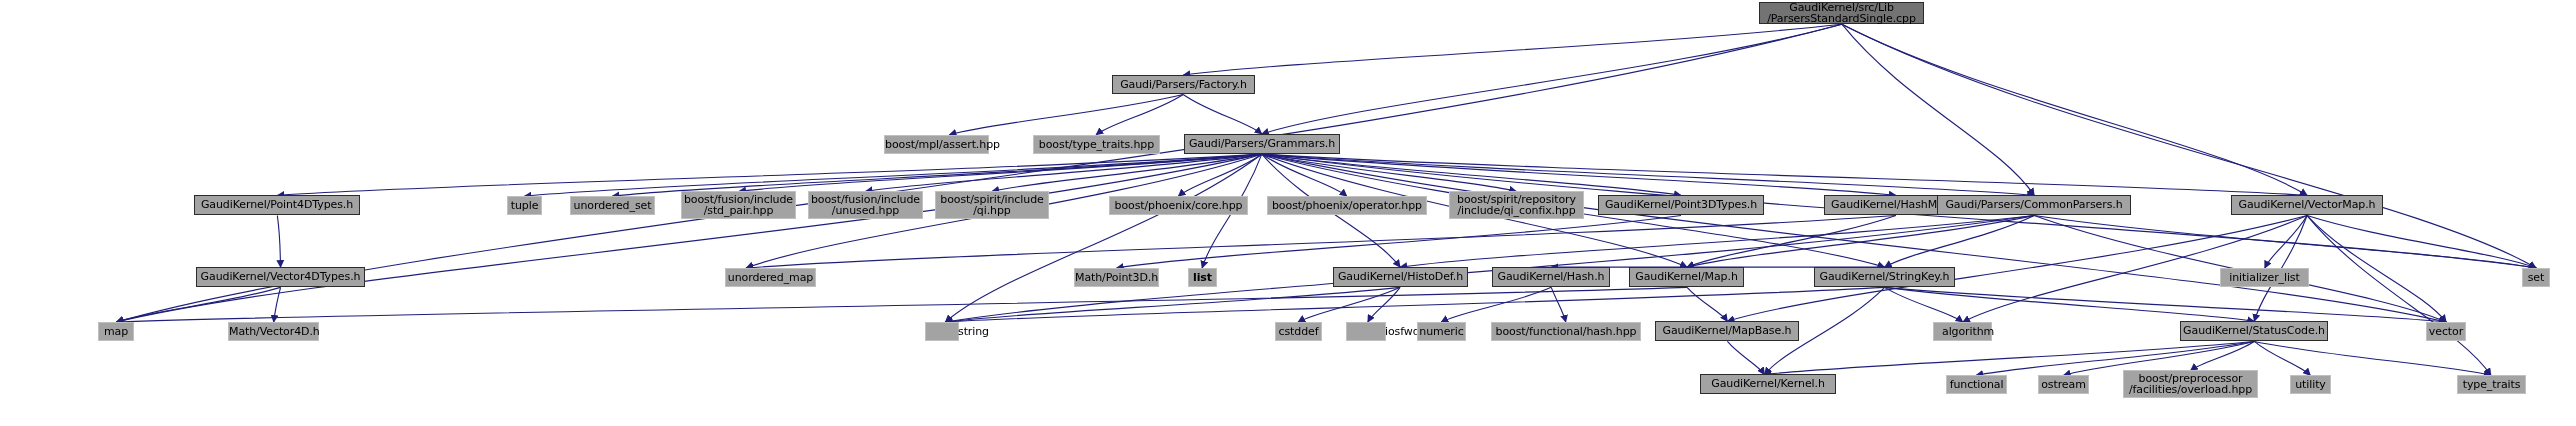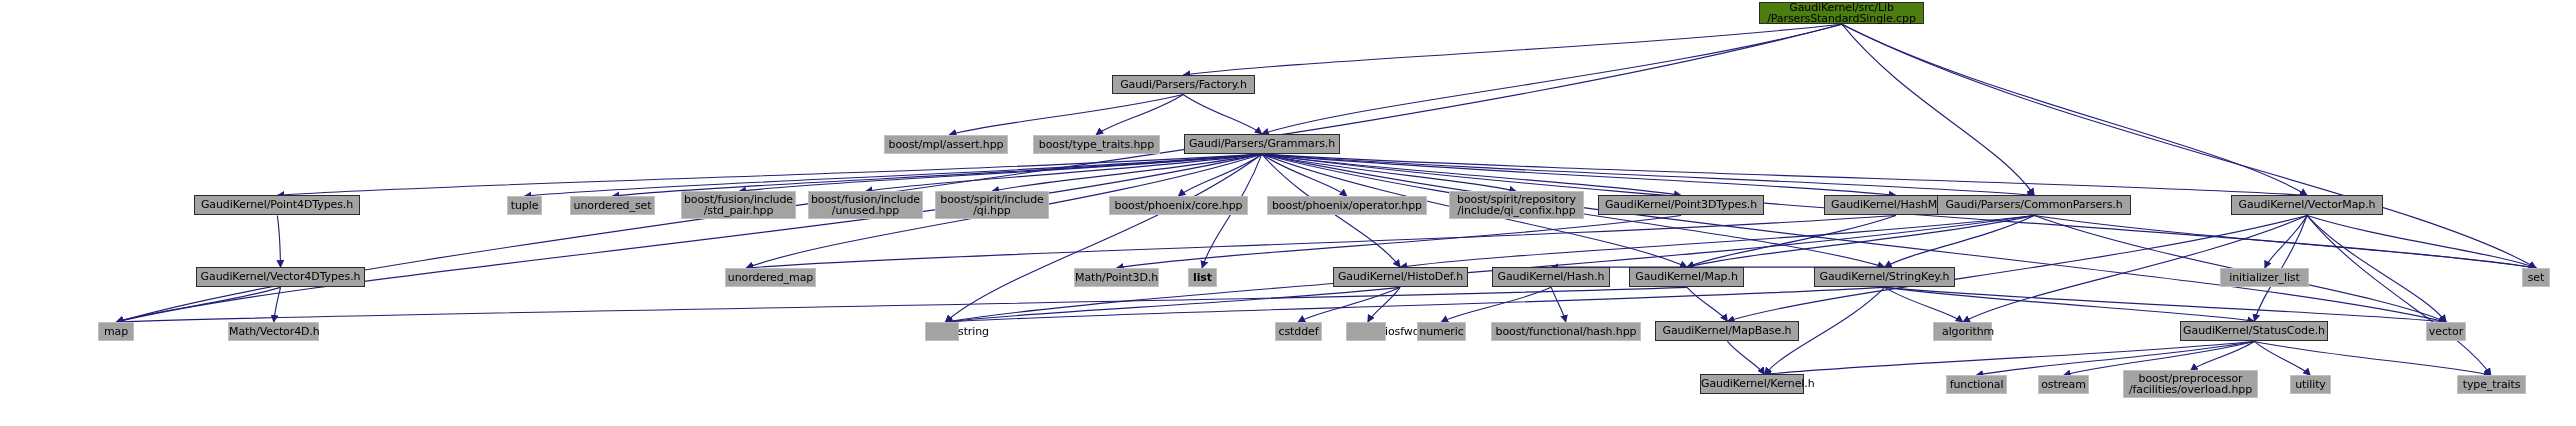--- a/index.html
+++ b/index.html
@@ -19,21 +19,21 @@
     background:#a3a3a3;
     border:0.8px solid #c0c0c0;
     color:#000000;
     font-size:11px;
     line-height:11.3px;
     white-space:pre-line;
     letter-spacing:-0.1px;
     z-index:5;
   }
   .node.bold{border:1.2px solid #2b2b2b;}
-  .node.root{background:#4d7c0f;border:1.2px solid #2b2b2b;}
+  .node.root{background:#737373;border:1.2px solid #2b2b2b;}
   .node span{display:block;width:100%;}
 </style>
 </head>
 <body>
 
 <div id="canvas">
   <svg id="edges" viewBox="0 0 3195 529" preserveAspectRatio="none">
       <defs>
         <marker id="arrow" viewBox="0 0 10 10" refX="9" refY="5" markerWidth="7" markerHeight="7" orient="auto-start-reverse">
           <path d="M 0 0 L 10 5 L 0 10 z" fill="#1f1f7a"></path>
@@ -107,21 +107,21 @@
       <path d="M 2796 423 C 2719.847 441.9 2602.07 452.4 2559.5 465" fill="none" stroke="#1f1f7a" stroke-width="1.4" marker-end="url(#arrow)"></path>
       <path d="M 2796 423 C 2770.562 439.2 2731.22 448.2 2717 459" fill="none" stroke="#1f1f7a" stroke-width="1.4" marker-end="url(#arrow)"></path>
       <path d="M 2796 423 C 2818.379 441.9 2852.99 452.4 2865.5 465" fill="none" stroke="#1f1f7a" stroke-width="1.4" marker-end="url(#arrow)"></path>
       <path d="M 2796 423 C 2890.5069999999996 441.9 3036.67 452.4 3089.5 465" fill="none" stroke="#1f1f7a" stroke-width="1.4" marker-end="url(#arrow)"></path>
       <path d="M 2796 423 C 2601.4 441.45 2297.85 451.7 2188.5 464" fill="none" stroke="#1f1f7a" stroke-width="1.4" marker-end="url(#arrow)"></path>
     </svg>
   <div id="nodes-layer">
       <div class="node root" style="left: 1759px; top: 1.6px; width: 165px; height: 22.6px;"><span>GaudiKernel/src/Lib
 /ParsersStandardSingle.cpp</span></div>
       <div class="node bold" style="left: 1112px; top: 75px; width: 143px; height: 19.4px;"><span>Gaudi/Parsers/Factory.h</span></div>
-      <div class="node" style="left: 884px; top: 135px; width: 124px; height: 18.5px;"><span>boost/mpl/assert.hpp</span></div>
+      <div class="node" style="left: 884px; top: 135px; width: 105px; height: 18.5px;"><span>boost/mpl/assert.hpp</span></div>
       <div class="node" style="left: 1033px; top: 135px; width: 127px; height: 18.5px;"><span>boost/type_traits.hpp</span></div>
       <div class="node bold" style="left: 1184px; top: 134px; width: 156px; height: 20px;"><span>Gaudi/Parsers/Grammars.h</span></div>
       <div class="node bold" style="left: 194px; top: 195px; width: 166px; height: 20px;"><span>GaudiKernel/Point4DTypes.h</span></div>
       <div class="node" style="left: 507px; top: 196px; width: 35px; height: 18.5px;"><span>tuple</span></div>
       <div class="node" style="left: 570px; top: 196px; width: 85px; height: 18.5px;"><span>unordered_set</span></div>
       <div class="node" style="left: 681px; top: 191px; width: 115px; height: 28px;"><span>boost/fusion/include
 /std_pair.hpp</span></div>
       <div class="node" style="left: 808px; top: 191px; width: 115px; height: 28px;"><span>boost/fusion/include
 /unused.hpp</span></div>
       <div class="node" style="left: 935px; top: 191px; width: 114px; height: 28px;"><span>boost/spirit/include
@@ -148,21 +148,21 @@
       <div class="node" style="left: 228px; top: 322px; width: 91px; height: 18.5px;"><span>Math/Vector4D.h</span></div>
       <div class="node" style="left: 925px; top: 322px; width: 19px; height: 18.5px; padding-left: 32px;"><span>string</span></div>
       <div class="node" style="left: 1275px; top: 322px; width: 47px; height: 18.5px;"><span>cstddef</span></div>
       <div class="node" style="left: 1346px; top: 322px; width: 27px; height: 18.5px; padding-left: 38px;"><span>iosfwd</span></div>
       <div class="node" style="left: 1417px; top: 322px; width: 49px; height: 18.5px;"><span>numeric</span></div>
       <div class="node" style="left: 1491px; top: 322px; width: 150px; height: 18.5px;"><span>boost/functional/hash.hpp</span></div>
       <div class="node bold" style="left: 1655px; top: 321px; width: 144px; height: 20px;"><span>GaudiKernel/MapBase.h</span></div>
       <div class="node" style="left: 1933px; top: 322px; width: 59px; height: 18.5px; padding-left: 8px;"><span>algorithm</span></div>
       <div class="node bold" style="left: 2180px; top: 321px; width: 148px; height: 20px;"><span>GaudiKernel/StatusCode.h</span></div>
       <div class="node" style="left: 2426px; top: 322px; width: 40px; height: 18.5px;"><span>vector</span></div>
-      <div class="node bold" style="left: 1700px; top: 374px; width: 104px; height: 20px;"><span>GaudiKernel/Kernel.h</span></div>
+      <div class="node bold" style="left: 1700px; top: 374px; width: 136px; height: 20px;"><span>GaudiKernel/Kernel.h</span></div>
       <div class="node" style="left: 1946px; top: 375px; width: 61px; height: 18.5px;"><span>functional</span></div>
       <div class="node" style="left: 2038px; top: 375px; width: 51px; height: 18.5px;"><span>ostream</span></div>
       <div class="node" style="left: 2123px; top: 370px; width: 135px; height: 28px;"><span>boost/preprocessor
 /facilities/overload.hpp</span></div>
       <div class="node" style="left: 2290px; top: 375px; width: 41px; height: 18.5px; justify-content: flex-end;"><span>utility</span></div>
       <div class="node" style="left: 2457px; top: 375px; width: 69px; height: 18.5px;"><span>type_traits</span></div>
     </div>
 </div>
 
 

